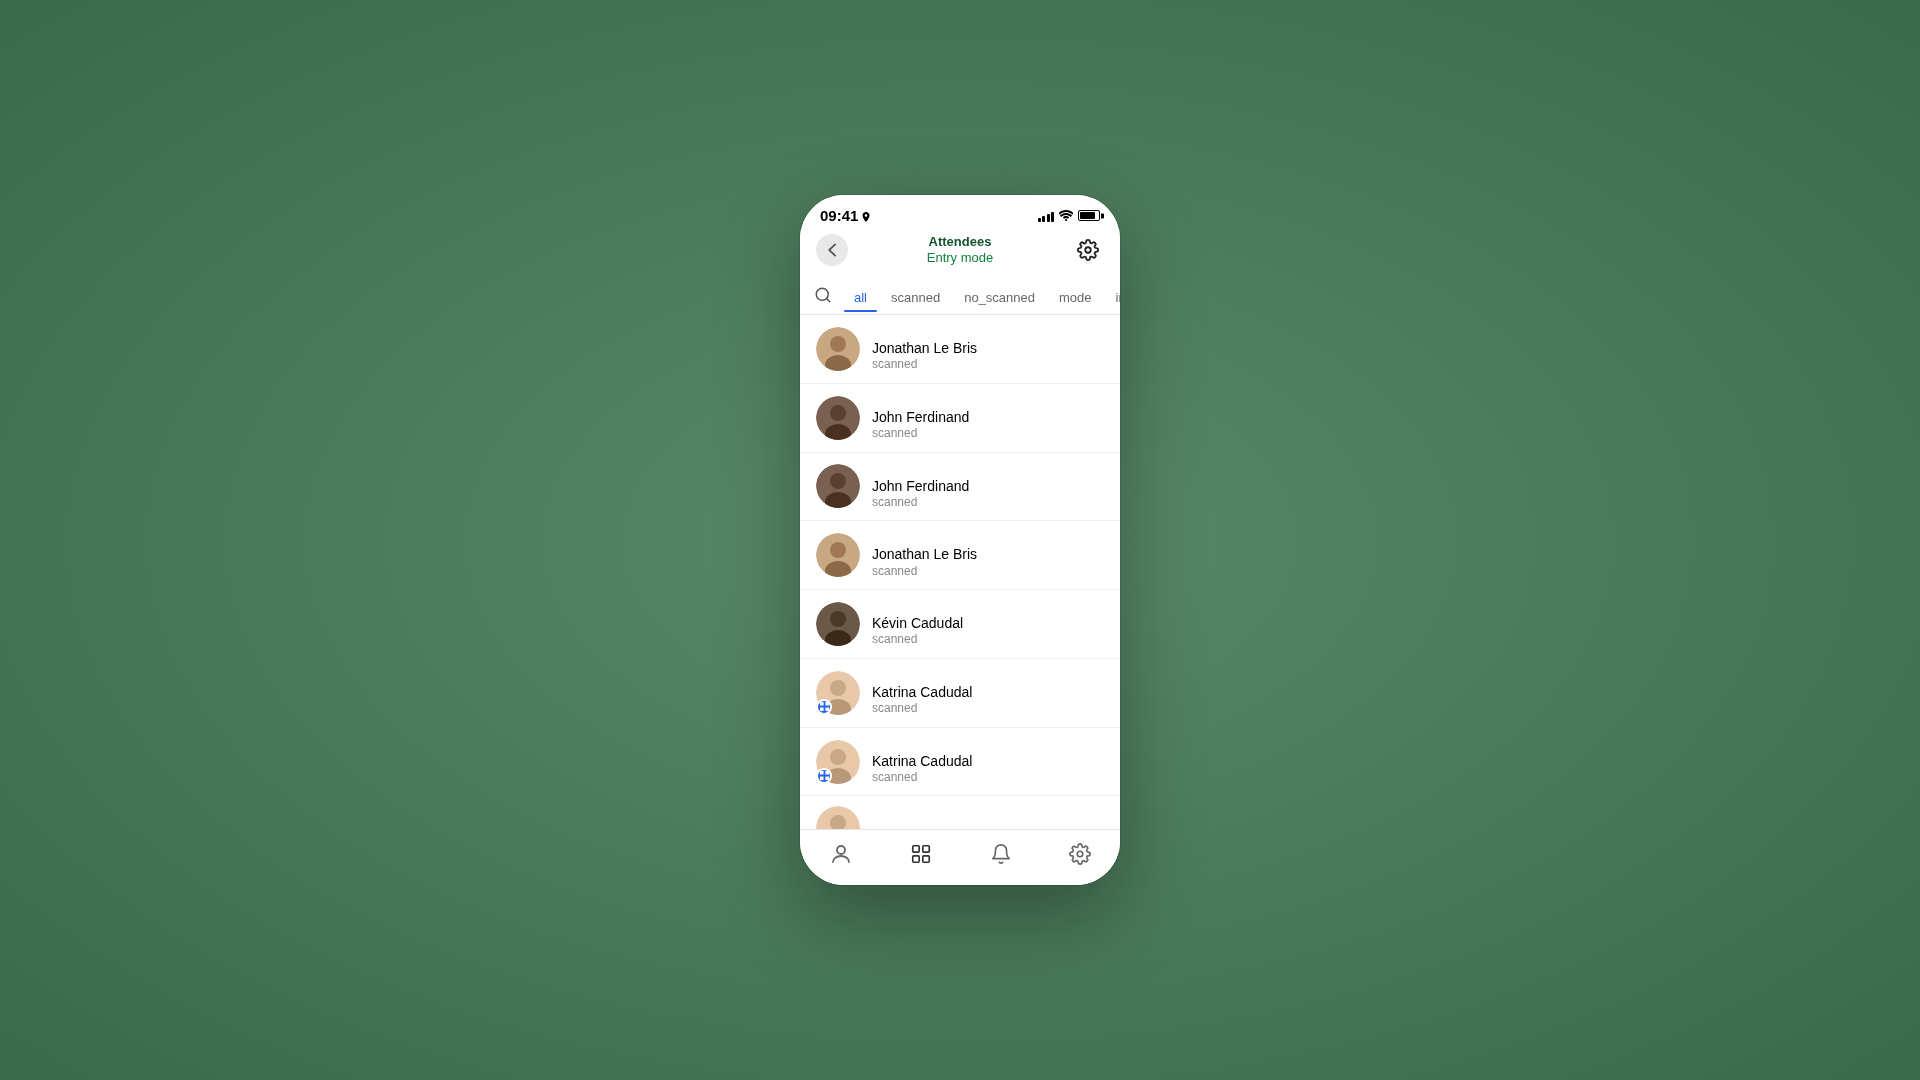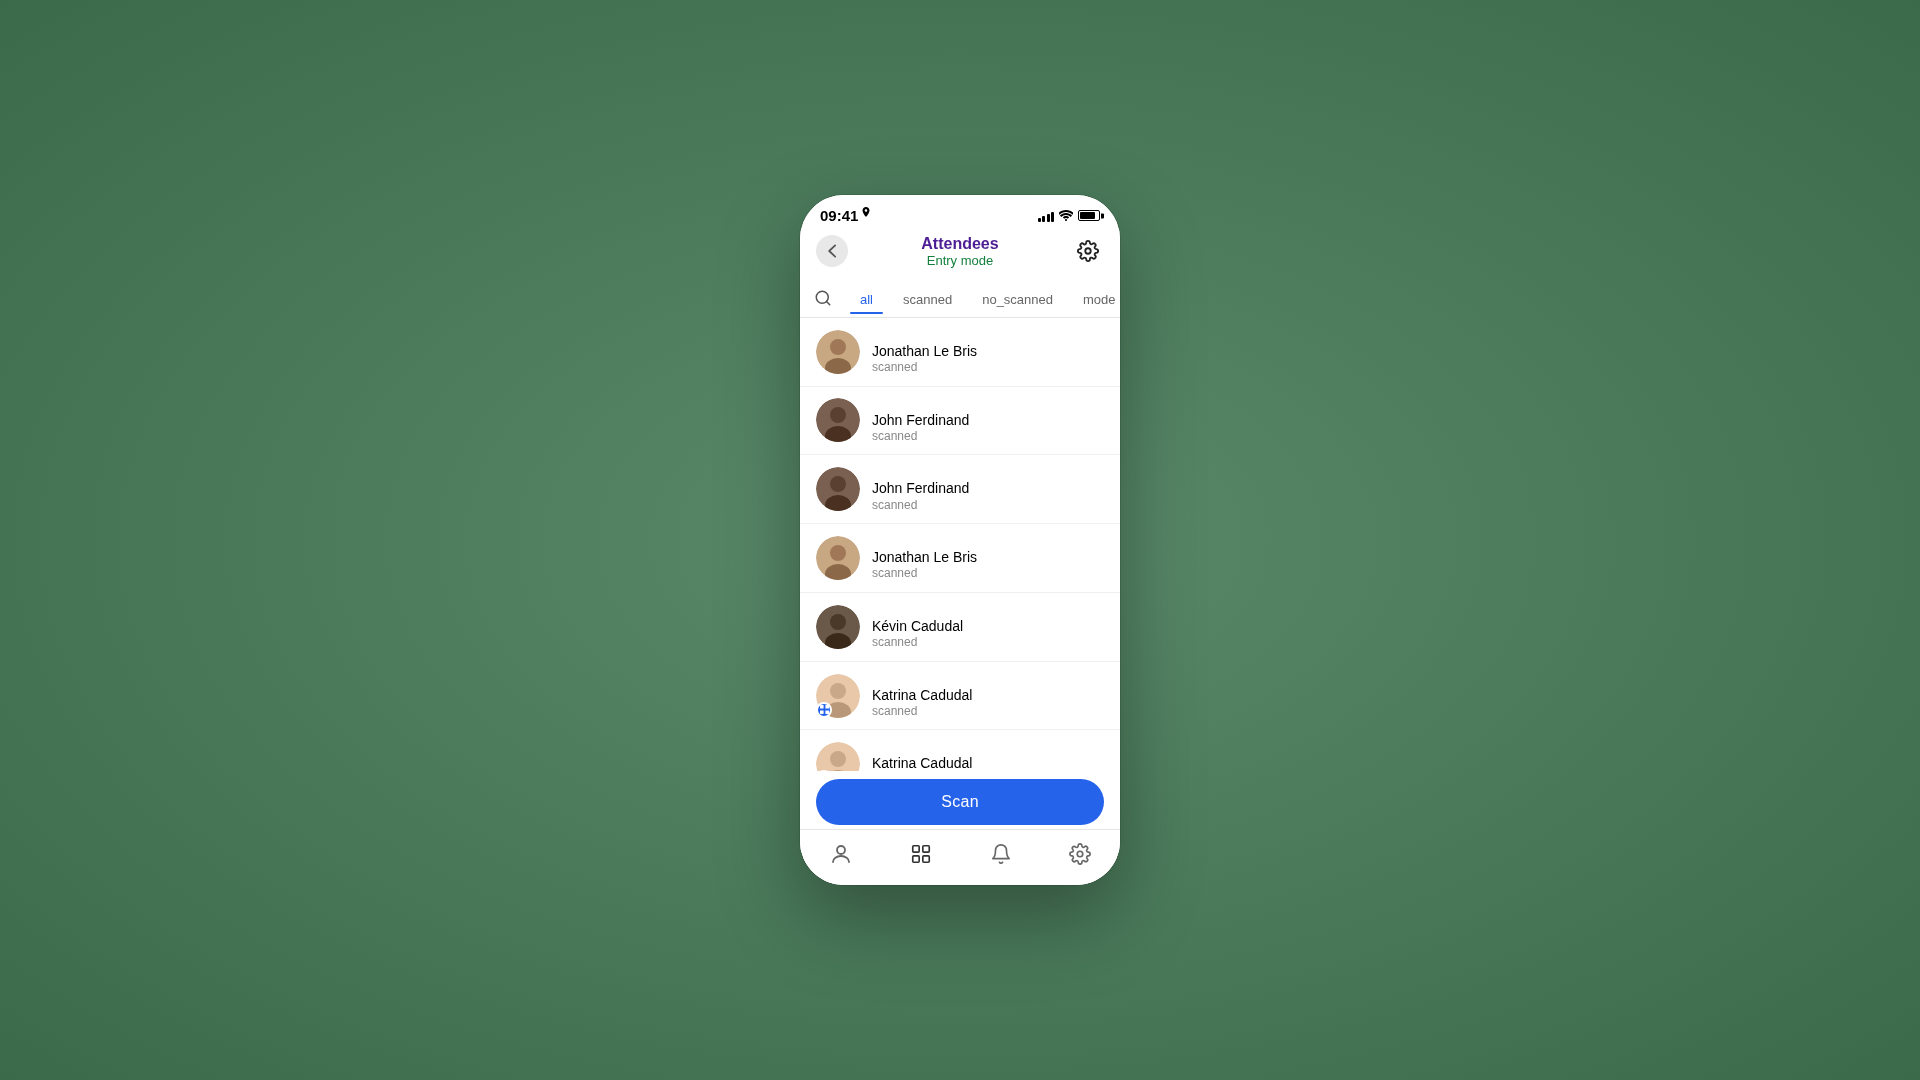--- a/index.html
+++ b/index.html
@@ -33,21 +33,21 @@
       align-items: center;
       padding: 12px 20px 4px 20px;
       background: #fff;
       flex-shrink: 0;
     }
     .status-time {
       font-size: 15px;
       font-weight: 600;
       color: #000;
       display: flex;
-      align-items: flex-start;
+      align-items: flex-end;
       gap: 3px;
     }
     .status-icons {
       display: flex;
       align-items: center;
       gap: 5px;
     }
     .signal-bars {
       display: flex;
       align-items: flex-end;
@@ -107,23 +107,23 @@
       cursor: pointer;
     }
     .back-btn svg {
       width: 14px;
       height: 14px;
     }
     .nav-title-group {
       text-align: center;
     }
     .nav-title {
-      font-size: 16px;
+      font-size: 13px;
       font-weight: 600;
-      color: #4c1d95;
+      color: #14532d;
       line-height: 1.2;
     }
     .nav-subtitle {
       font-size: 13px;
       color: #15803d;
       line-height: 1.2;
     }
     .settings-btn {
       width: 32px;
       height: 32px;
@@ -134,21 +134,21 @@
     }
 
     
     .filter-bar {
       display: flex;
       align-items: center;
       padding: 6px 14px 0 14px;
       background: #fff;
       border-bottom: 1px solid #e5e5e5;
       flex-shrink: 0;
-      gap: 10px;
+      gap: 4px;
     }
     .search-icon-btn {
       padding: 6px 8px 6px 0;
       cursor: pointer;
       flex-shrink: 0;
     }
     .filter-tab {
       padding: 6px 10px;
       font-size: 13px;
       color: #666;
@@ -466,23 +466,20 @@
       </div>
       <div class="attendee-info">
         <div class="attendee-name">Katrina Cadudal</div>
         <div class="attendee-status"></div>
       </div>
     </div>
 
     <div class="list-padding-bottom"></div>
   </div>
 
-  <div class="scan-btn-container">
-    <button class="scan-btn">Scan</button>
-  </div>
 
   <div class="tab-bar">
     <div class="tab-item">
       <svg width="24" height="24" viewBox="0 0 24 24" fill="none">
         <circle cx="12" cy="8" r="4" stroke="#666" stroke-width="1.8"></circle>
         <path d="M4 20C4 16.686 7.582 14 12 14C16.418 14 20 16.686 20 20" stroke="#666" stroke-width="1.8" stroke-linecap="round"></path>
       </svg>
     </div>
     <div class="tab-item">
       <svg width="22" height="22" viewBox="0 0 24 24" fill="none">

